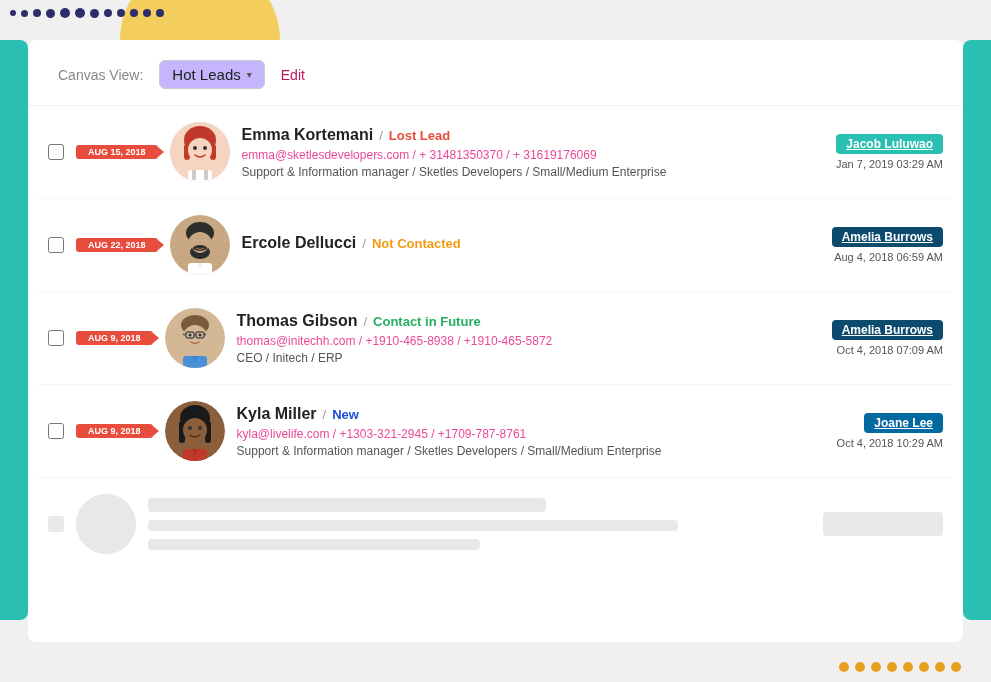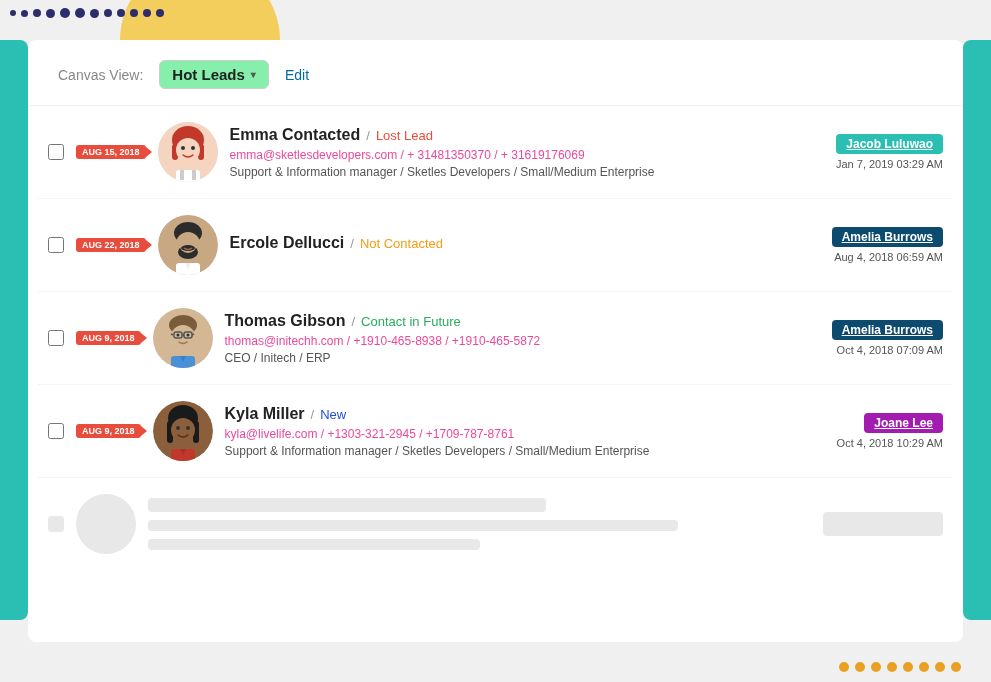--- a/index.html
+++ b/index.html
@@ -142,31 +142,31 @@
       font-size: 14px;
     }
     .dropdown-btn {
       display: flex;
       align-items: center;
       gap: 6px;
       border: 1.5px solid #ccc;
       border-radius: 6px;
       padding: 5px 12px;
       font-size: 15px;
-      font-weight: 700;
+      font-weight: 400;
       color: #222;
-      background: #86efac;
+      background: #c4b5fd;
       cursor: pointer;
     }
     .dropdown-btn .chevron {
       font-size: 10px;
       color: #555;
     }
     .edit-btn {
-      color: #0369a1;
+      color: #be185d;
       font-size: 14px;
       background: none;
       border: none;
       cursor: pointer;
     }
 
     
     .leads-list {
       flex: 1;
       overflow-y: auto;
@@ -193,21 +193,21 @@
       flex-shrink: 0;
       cursor: pointer;
       background: #fff;
     }
 
     .date-badge {
       background: #e74c3c;
       color: #fff;
       font-size: 9px;
       font-weight: 700;
-      padding: 2px 6px;
+      padding: 2px 12px;
       border-radius: 3px;
       white-space: nowrap;
       flex-shrink: 0;
       position: relative;
     }
     .date-badge::after {
       content: '';
       position: absolute;
       right: -6px;
       top: 50%;
@@ -240,21 +240,21 @@
       flex-wrap: wrap;
       margin-bottom: 4px;
     }
     .lead-name {
       font-size: 16px;
       font-weight: 700;
       color: #222;
     }
     .lead-status {
       font-size: 13px;
-      font-weight: 400;
+      font-weight: 700;
     }
     .lead-status-separator {
       color: #999;
       font-size: 13px;
     }
     .lead-contact {
       font-size: 12px;
       color: #ec4899;
       margin-bottom: 3px;
     }
@@ -287,21 +287,21 @@
 
     
     .status-lost { color: #e74c3c; }
     .status-not-contacted { color: #f39c12; }
     .status-contact-future { color: #27ae60; }
     .status-new { color: #1d4ed8; }
 
     
     .badge-jacob { background: #2bbfb3; }
     .badge-amelia { background: #0c4a6e; }
-    .badge-joane { background: #a21caf; }
+    .badge-joane { background: #0369a1; }
 
     
     .skeleton-row {
       display: flex;
       align-items: center;
       padding: 16px 10px;
       gap: 12px;
     }
     .skel {
       background: #e8e8e8;
@@ -399,21 +399,21 @@
 
       <path d="M25 33 Q30 37 35 33" stroke="#c0392b" stroke-width="1.5" fill="none" stroke-linecap="round"></path>
 
       <rect x="18" y="48" width="24" height="12" rx="3" fill="#fff"></rect>
       <rect x="22" y="48" width="4" height="10" fill="#ccc"></rect>
       <rect x="34" y="48" width="4" height="10" fill="#ccc"></rect>
     </svg>
         </div>
     <div class="lead-info">
       <div class="lead-name-row">
-        <span class="lead-name">Emma Contacted</span>
+        <span class="lead-name">Emma Kortemani</span>
         <span class="lead-status-separator">/</span>
         <span class="lead-status status-lost">Lost Lead</span>
       </div>
       <div class="lead-contact">emma@sketlesdevelopers.com / + 31481350370 / + 31619176069</div>
       <div class="lead-meta">Support &amp; Information manager / Sketles Developers / Small/Medium Enterprise</div>
     </div>
     <div class="lead-right">
       <div class="assignee-badge badge-jacob">Jacob Luluwao</div>
       <div class="assignee-date">Jan 7, 2019 03:29 AM</div>
     </div>

